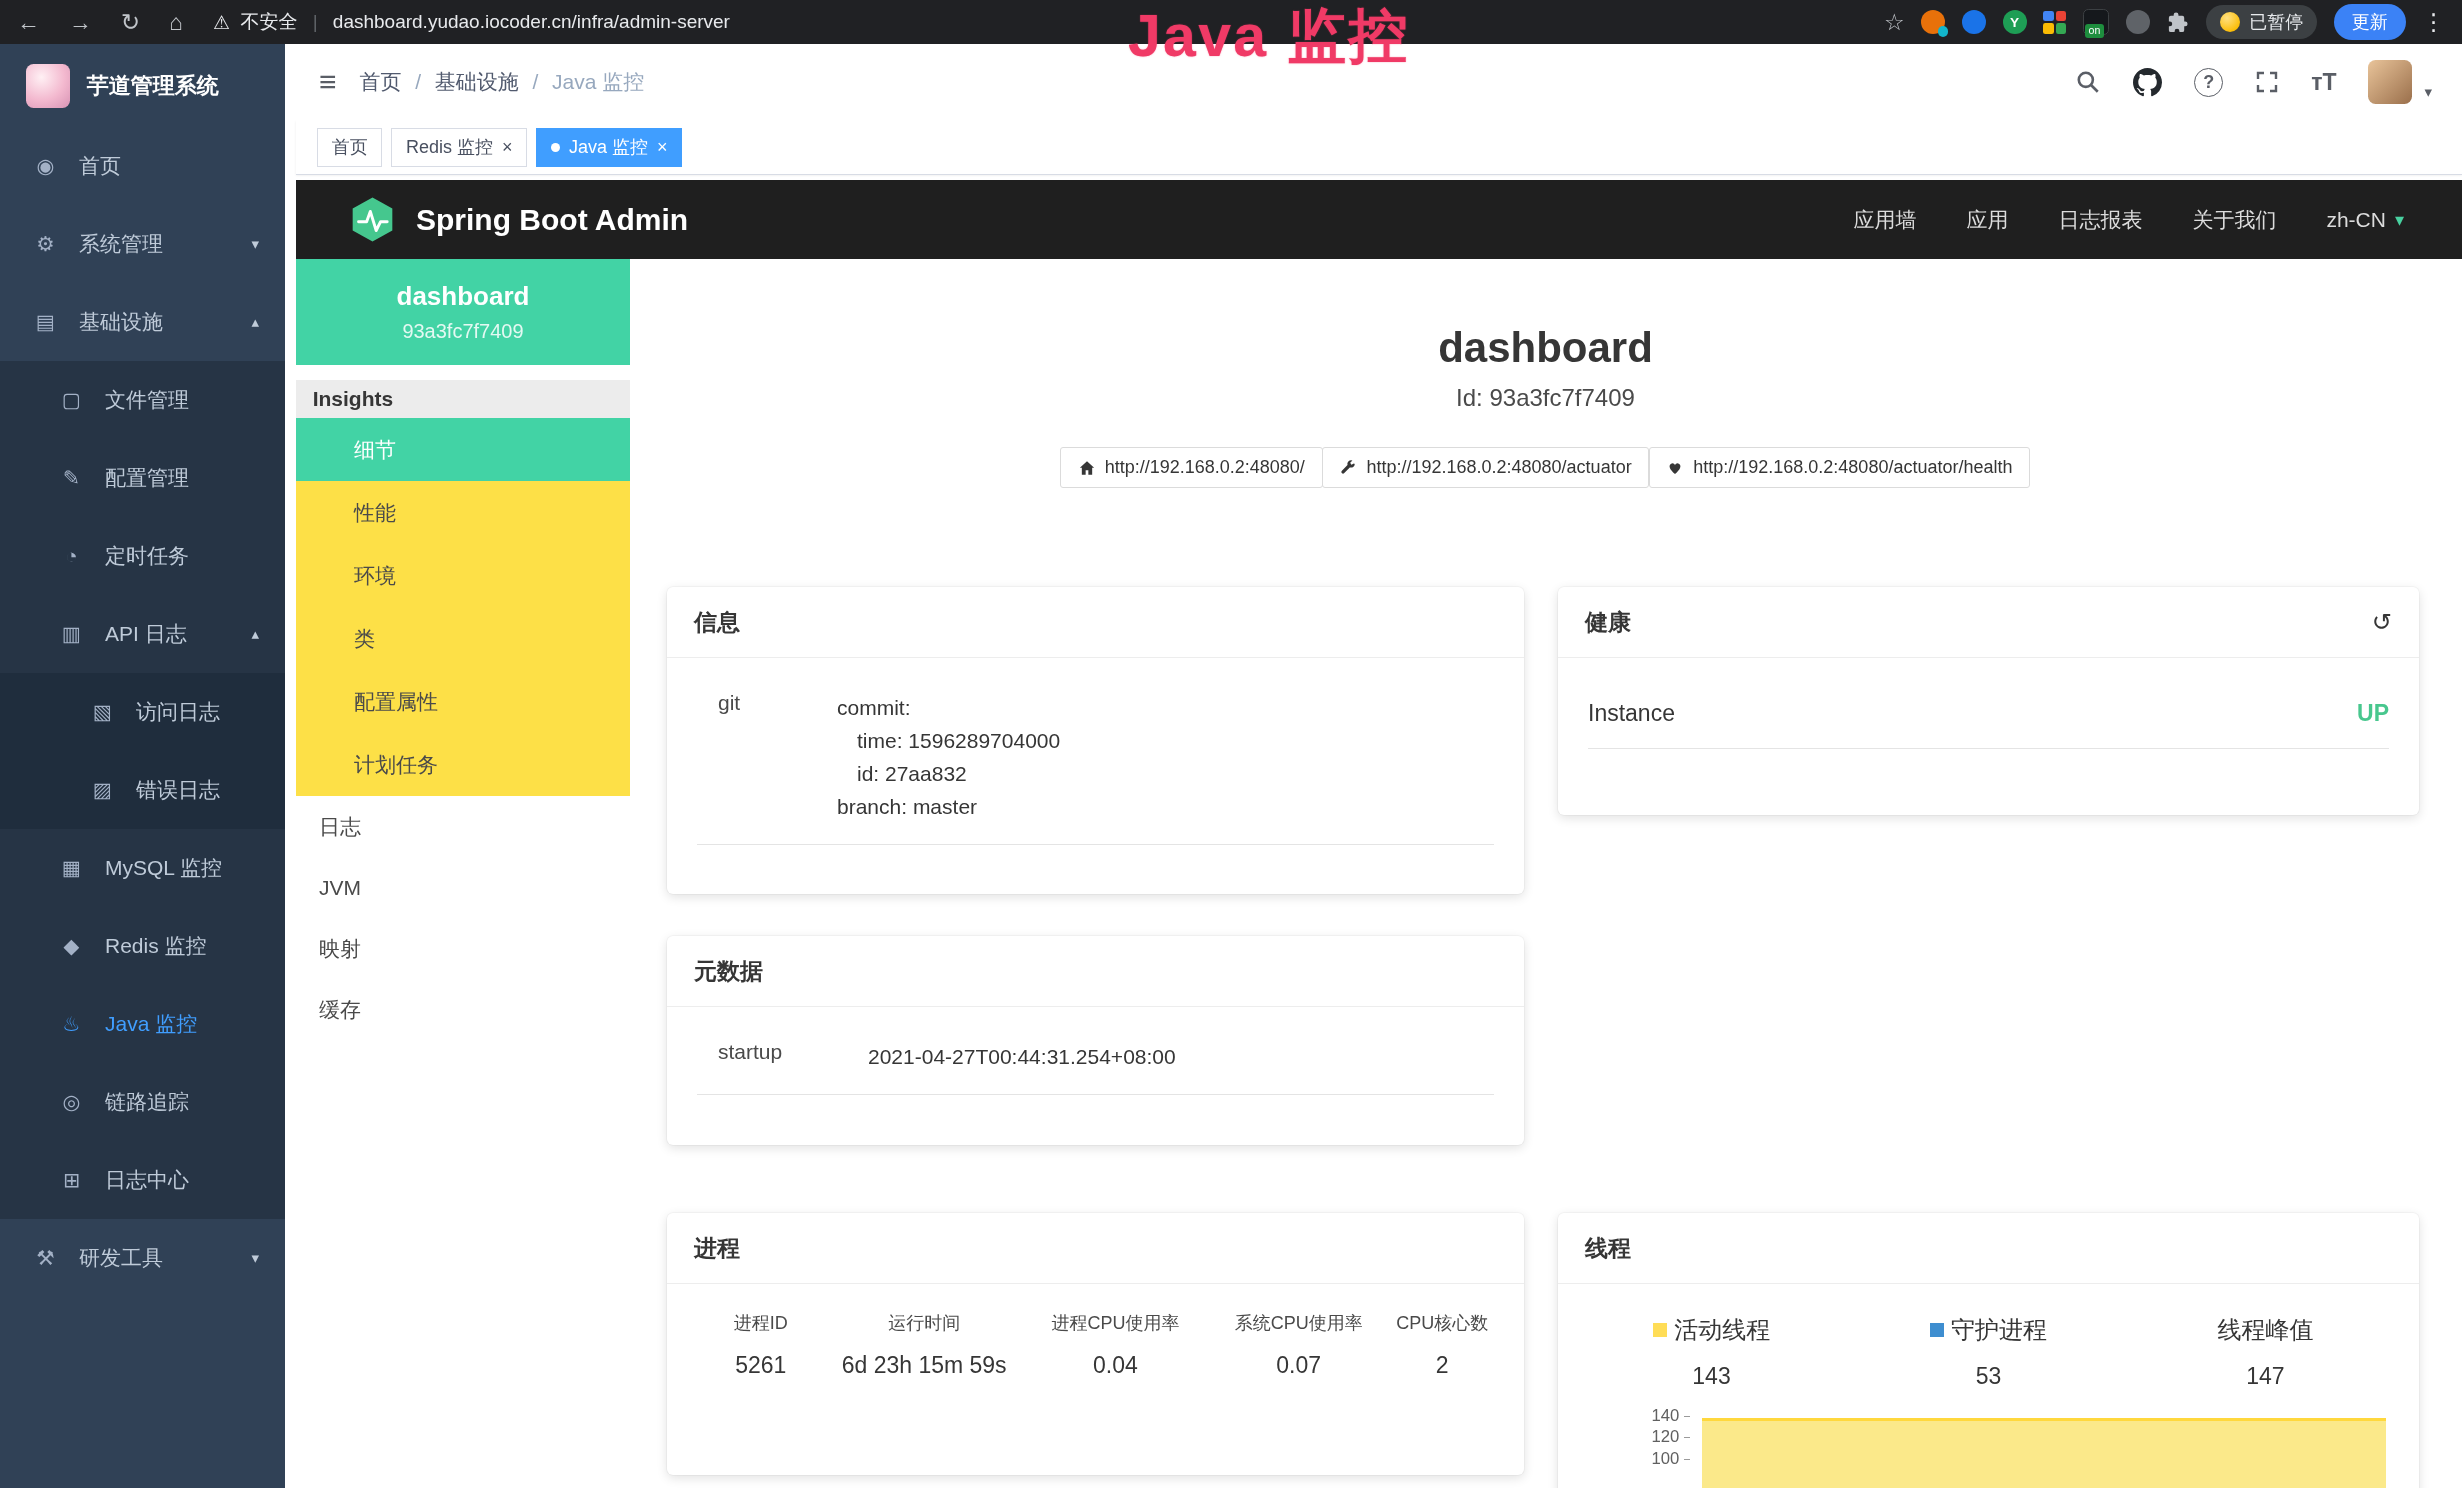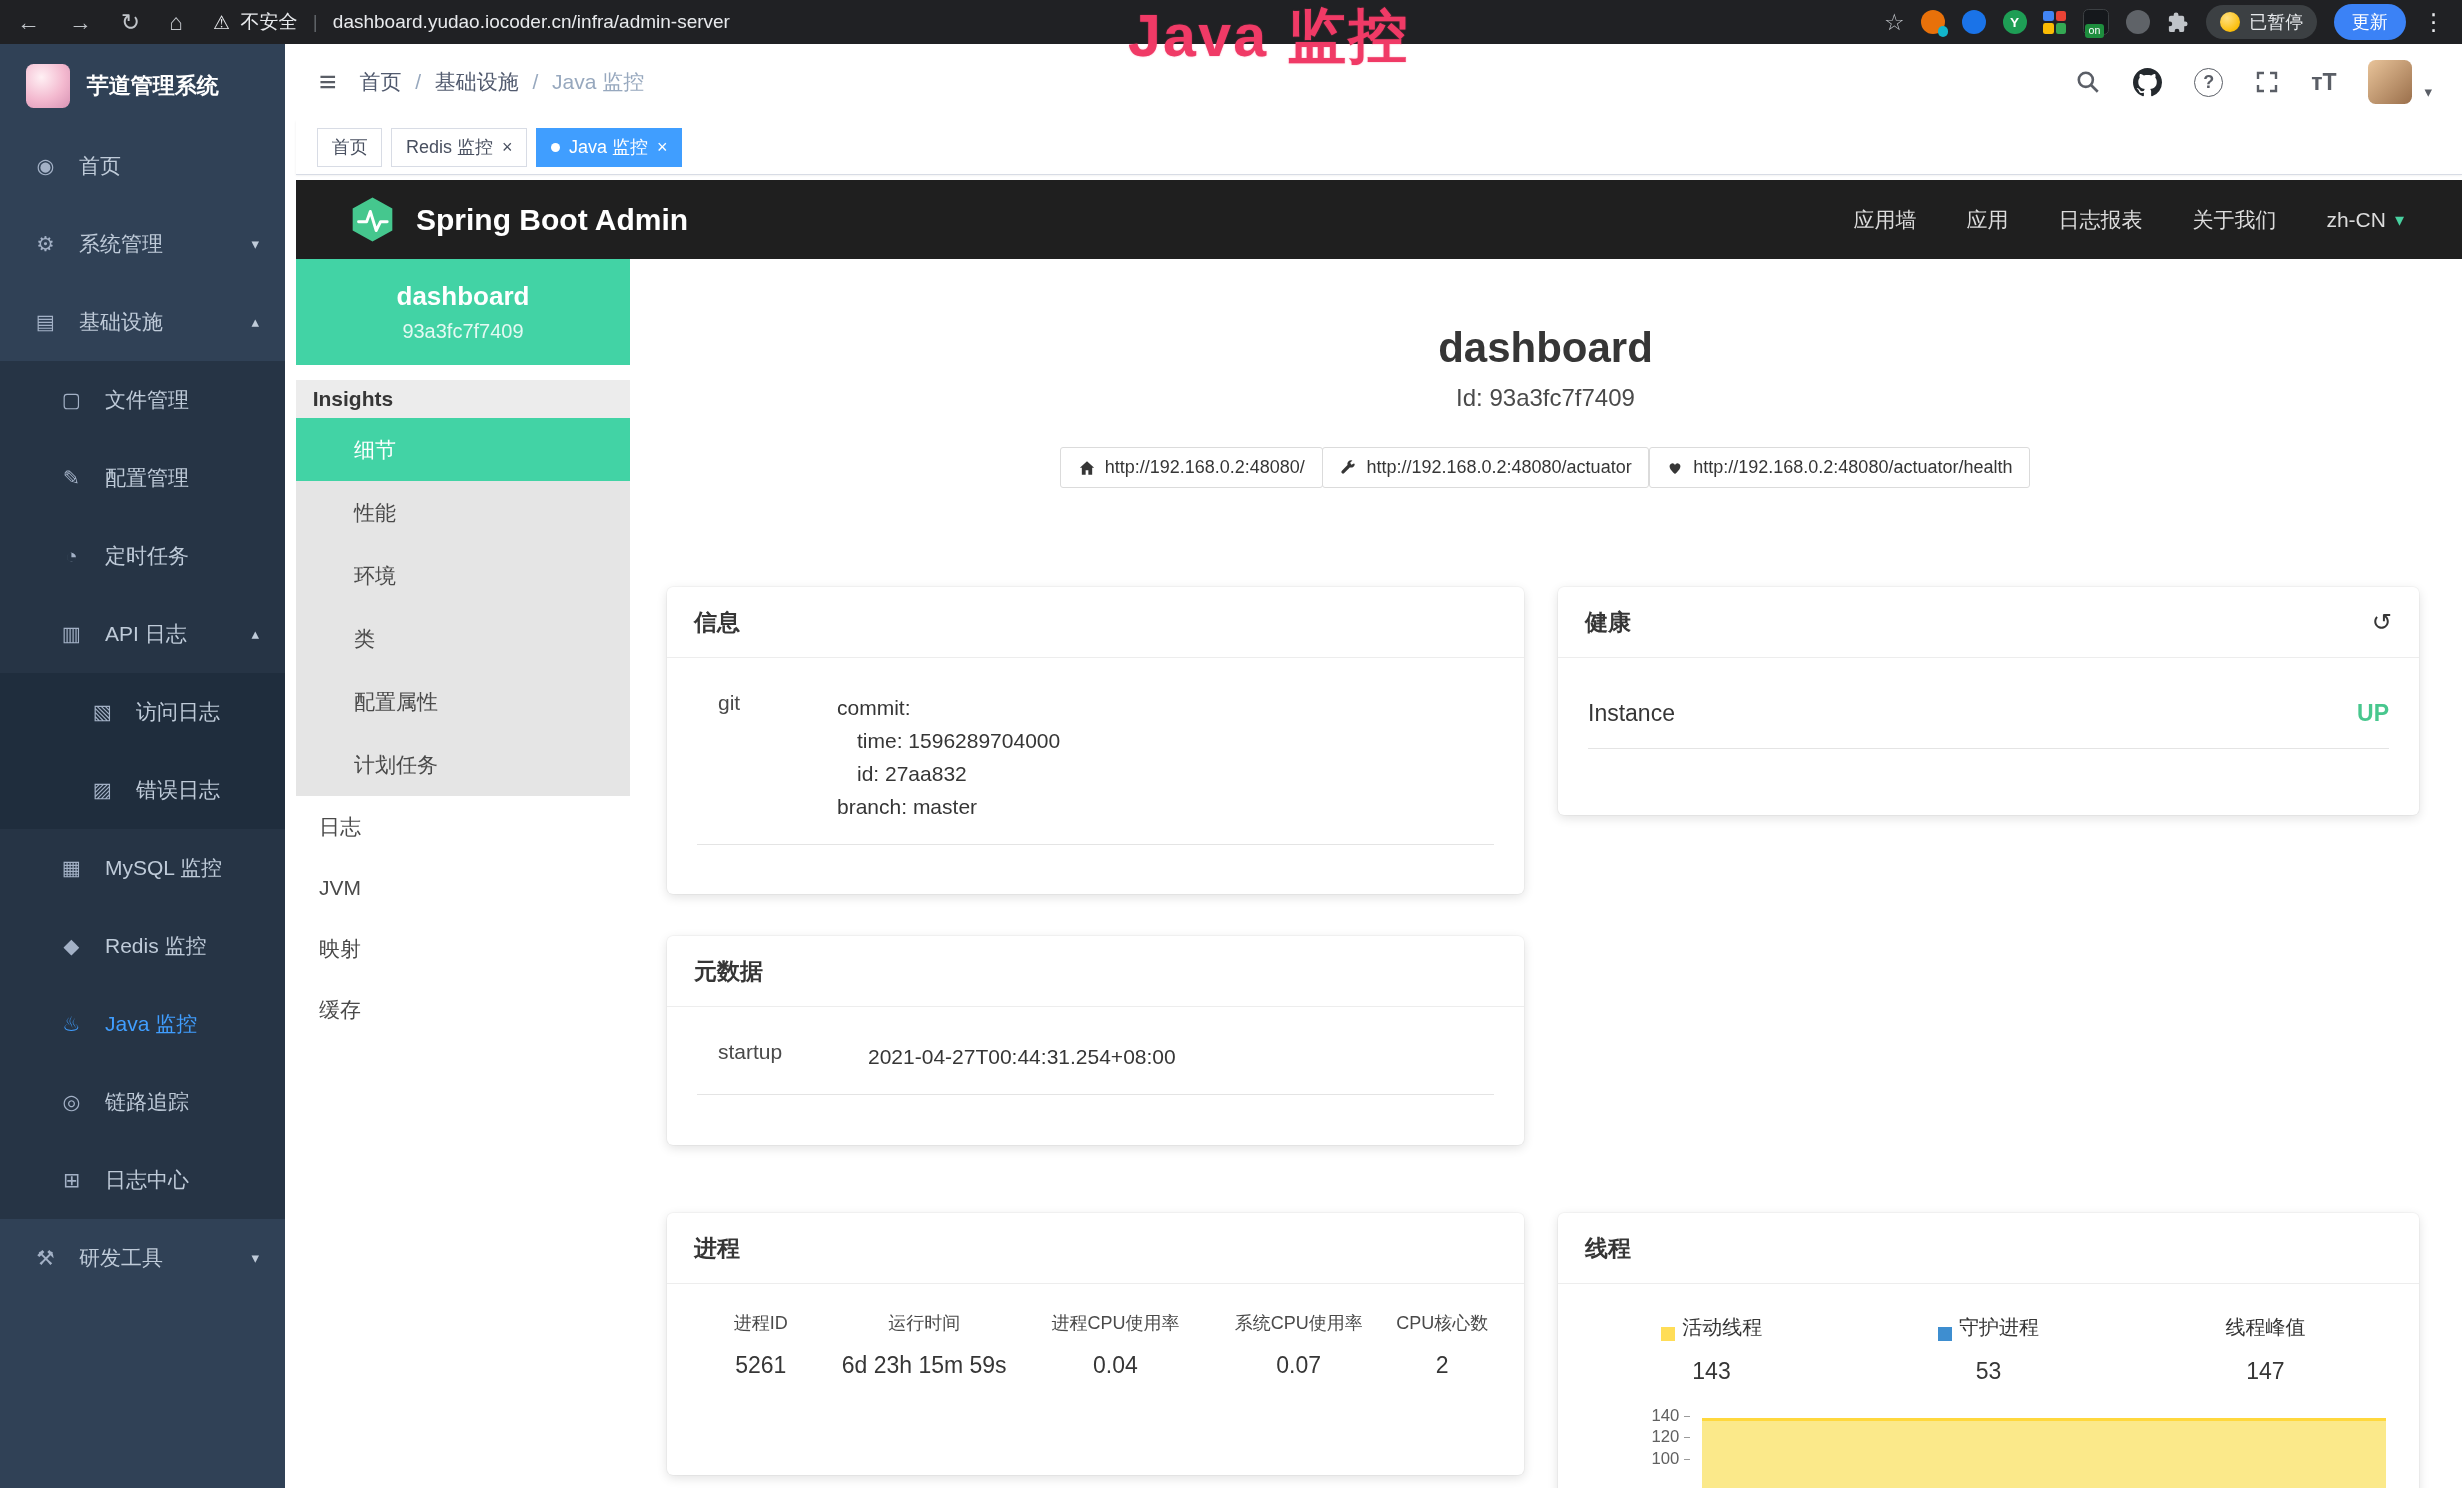--- a/index.html
+++ b/index.html
@@ -76,21 +76,21 @@
   .sba-links > * { cursor:pointer; }
   .locale { display:flex; gap:9px; align-items:center; }
   .locale .caret { color:#48d1a0; font-size:18px; }
 
   
   .sba-side { position:absolute; top:259px; bottom:0; left:296px; width:334px; background:#fff; z-index:1; }
   .inst-head { height:106px; background:#42d3a5; color:#fff; display:flex; flex-direction:column; align-items:center; justify-content:center; gap:7.6px; cursor:pointer; }
   .inst-name { font-size:26px; font-weight:bold; }
   .inst-id { font-size:20px; color:rgba(255,255,255,.85); }
   .side-section { margin-top:15px; background:#ececec; height:38px; line-height:38px; padding-left:16.7px; font-weight:bold; font-size:21px; color:#363636; }
-  .side-sub { background:#e5e5e5; }
+  .side-sub { background:#fde047; }
   .side-item { height:63px; line-height:63px; font-size:21px; color:#4a4a4a; padding-left:58px; cursor:pointer; }
   .side-item.active { background:#42d3a5; color:#fff; }
   .side-top { padding-left:23px; background:#fff; height:61px; line-height:61px; }
 
   
   .sba-main { position:absolute; top:259px; left:629px; right:0; bottom:0; background:#fff; overflow:hidden; }
   .ov-title { text-align:center; margin-top:65px; font-size:42px; font-weight:bold; color:#363636; }
   .ov-id { text-align:center; margin-top:12px; font-size:24px; color:#4a4a4a; }
   .link-row { display:flex; justify-content:center; margin-top:35px; }
   .link-btn { display:flex; align-items:center; gap:9px; border:0.8px solid #dbdbdb; padding:9px 16.7px; font-size:18px; color:#363636; background:#fff; margin-left:-0.8px; border-radius:3px; cursor:pointer; white-space:nowrap; }
@@ -118,21 +118,21 @@
   .proc-row { display:flex; text-align:center; }
   .proc-row span { display:block; }
   .pc1{width:16%;} .pc2{width:25%;} .pc3{width:23%;} .pc4{width:23%;} .pc5{width:13%;}
   .proc-head span { font-size:18px; color:#4a4a4a; }
   .proc-vals { margin-top:16.7px; }
   .proc-vals span { font-size:23px; color:#363636; }
 
   .thr { padding:30px 15px 0; }
   .leg-row { display:flex; text-align:center; }
   .leg-col { width:33.33%; display:flex; justify-content:center; }
-  .leg { display:inline-flex; align-items:flex-end; gap:7.6px; font-size:20px; color:#363636; }
+  .leg { display:inline-flex; align-items:center; gap:7.6px; font-size:24px; color:#363636; }
   .sw { width:13.7px; height:13.7px; flex:none; }
   .sw-active { background:#ffdd57; }
   .sw-daemon { background:#3e8ed0; }
   .leg-vals { display:flex; text-align:center; margin-top:16.7px; }
   .leg-vals span { width:33.33%; font-size:23px; color:#363636; }
   .chart { position:absolute; left:30px; right:30px; top:190px; bottom:0; }
   .ytick { position:absolute; left:44px; width:58px; text-align:right; font-size:16.7px; color:#606060; }
   .yt0{top:3px;} .yt1{top:24px;} .yt2{top:46px;}
   .ytick::after { content:""; display:inline-block; width:6px; height:1.5px; background:#9a9a9a; margin-left:4.6px; vertical-align:middle; }
   .area { position:absolute; left:114px; right:3px; top:15px; bottom:-7.6px; background:#fbe98a; border-top:3px solid #ffd83d; }

